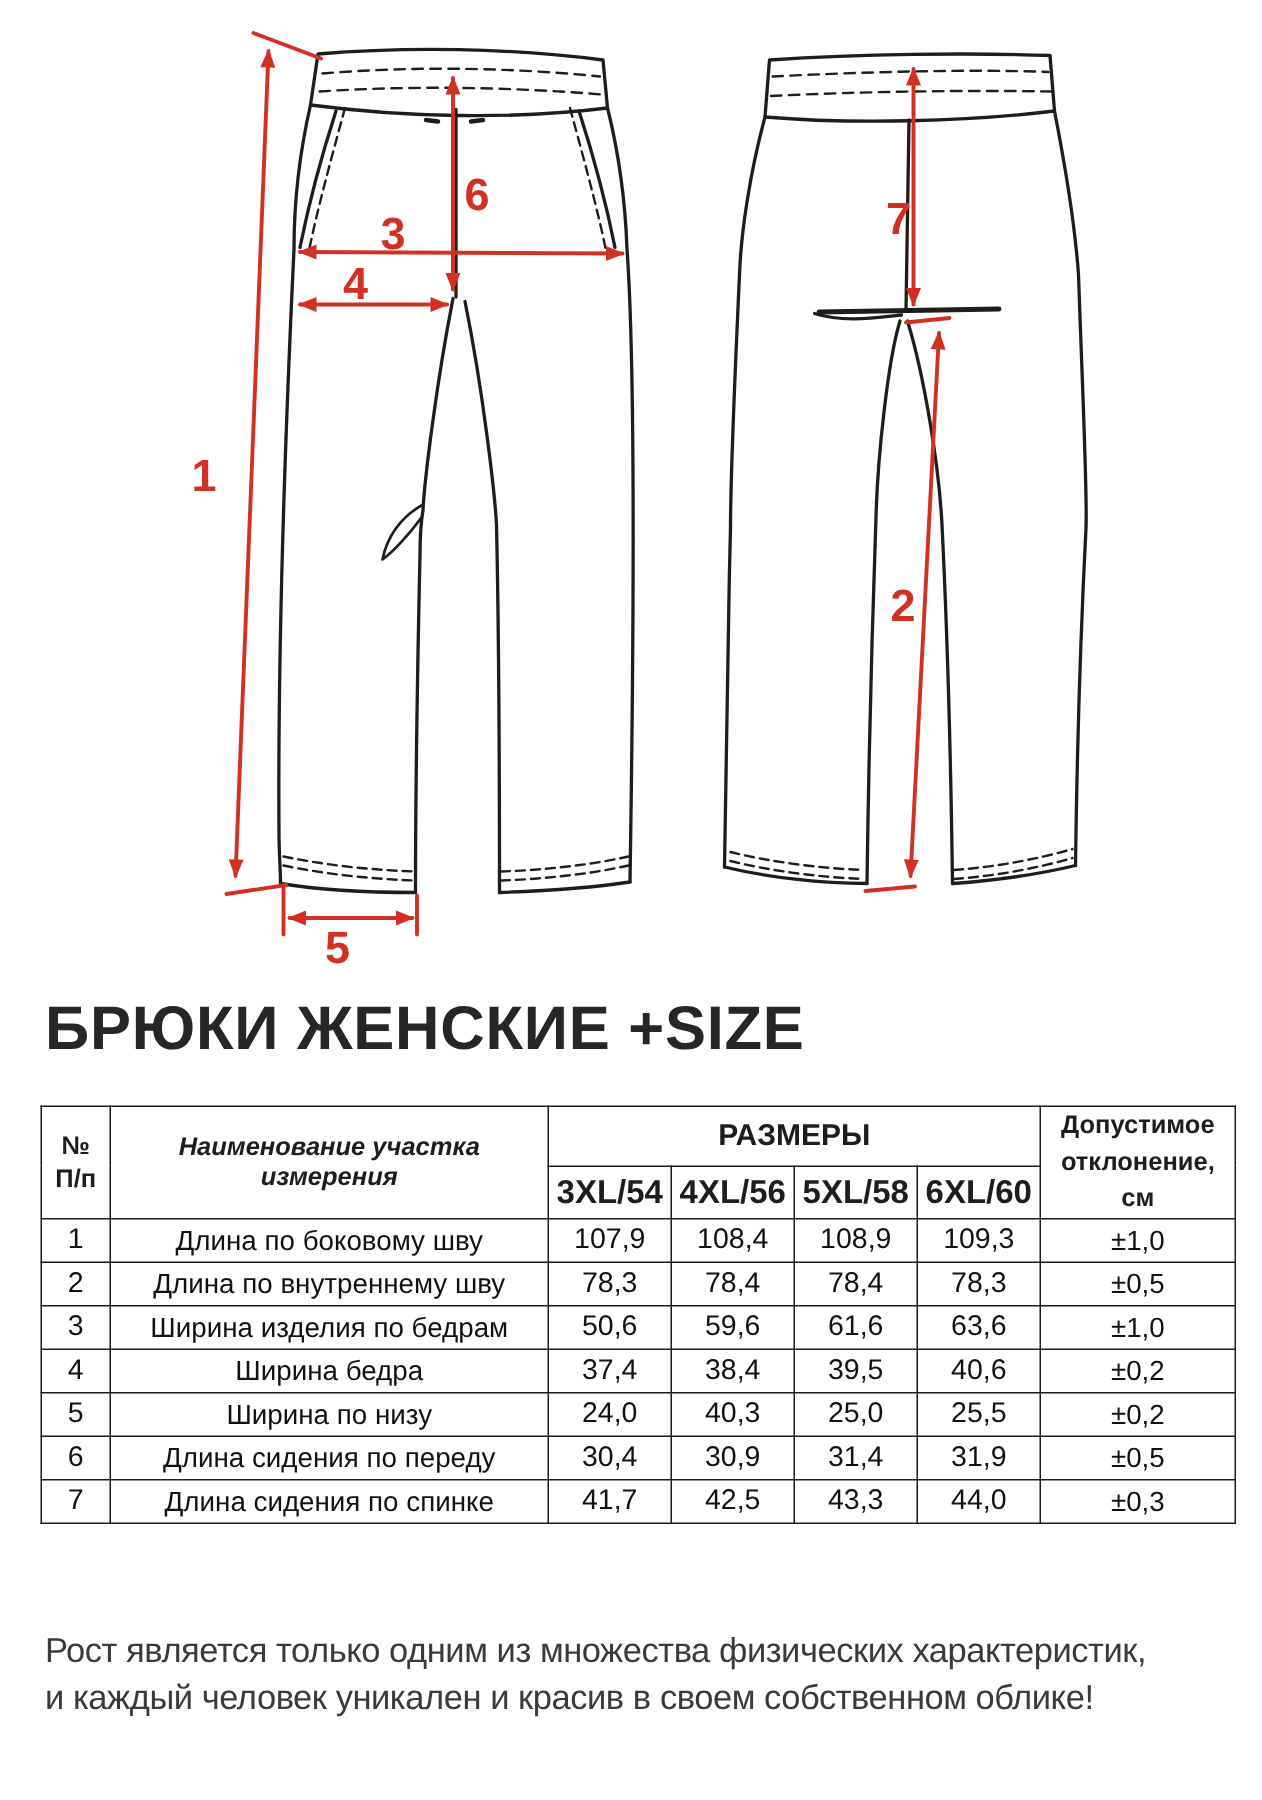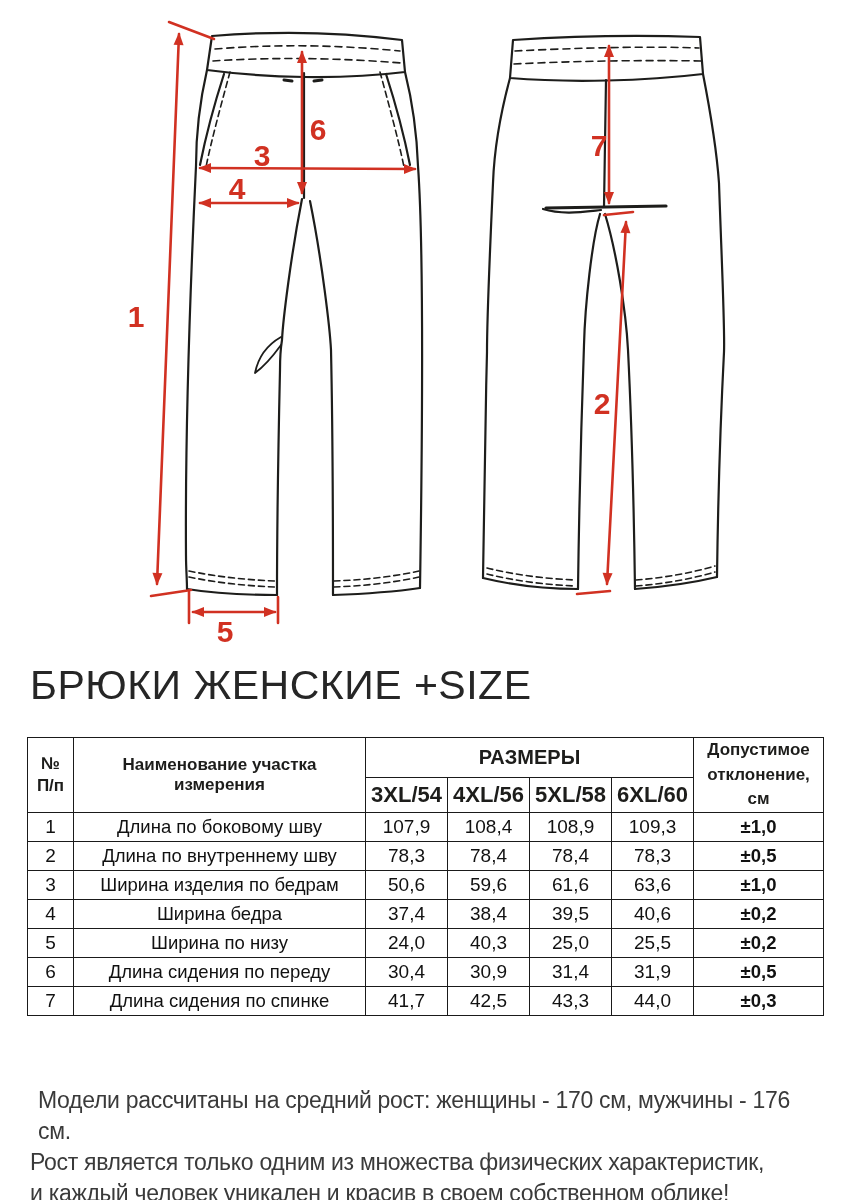--- a/index.html
+++ b/index.html
@@ -10,41 +10,41 @@
     position:relative;
     color:#1d1d1b;
   }
   .diagram-wrap { position:absolute; left:0; top:0; width:841px; height:658px; }
   svg text.mlabel {
     font-family:"Liberation Sans", sans-serif;
     font-weight:bold; font-size:30px; fill:#d13122;
   }
   h1.title {
     position:absolute; left:30px; top:662px; margin:0;
-    font-size:41px; font-weight:normal; letter-spacing:0.5px;
+    font-size:41px; font-weight:bold; letter-spacing:0.5px;
     color:#262626; white-space:nowrap;
   }
   table.size-table {
     position:absolute; left:27px; top:737px;
     width:796px; border-collapse:collapse; table-layout:fixed;
   }
   table.size-table th, table.size-table td {
     border:1.6px solid #1a1a1a;
     padding:0 4px;
     text-align:center; vertical-align:middle;
     overflow:hidden;
   }
   th.h-num { font-size:17px; line-height:1.3; white-space:pre-line; }
-  th.h-name { font-size:17px; }
+  th.h-name { font-size:17px;font-style:italic; }
   th.h-sizes { font-size:20px; height:36px; }
   th.h-size { font-size:22px; height:32px; }
   th.h-tol { font-size:17px; line-height:1.45; }
   tbody td { height:28px; font-size:19px; font-weight:normal; color:#111; }
   td.c-name { text-align:left; padding-left:9px; font-size:18.5px; }
-  td.c-tol { font-weight:bold; font-size:18.5px; }
+  td.c-tol { font-weight:normal; font-size:18.5px; }
   .footer {
     position:absolute; left:30px; top:1085px; width:795px;
     font-size:23px; line-height:31px; letter-spacing:-0.3px;
     color:#3a3a3a;
   }
   .footer .fl1 { padding-left:8px; }
 </style>
 </head>
 <body>
 
@@ -241,16 +241,15 @@
     <td class="c-val">41,7</td>
     <td class="c-val">42,5</td>
     <td class="c-val">43,3</td>
     <td class="c-val">44,0</td>
     <td class="c-tol">±0,3</td>
   </tr>
 </tbody>
 </table>
 
 <div class="footer">
-  <div class="fl1">Модели рассчитаны на средний рост: женщины - 170 см, мужчины - 176 см.</div>
   <div>Рост является только одним из множества физических характеристик,</div>
   <div>и каждый человек уникален и красив в своем собственном облике!</div>
 </div>
 
 </body></html>

